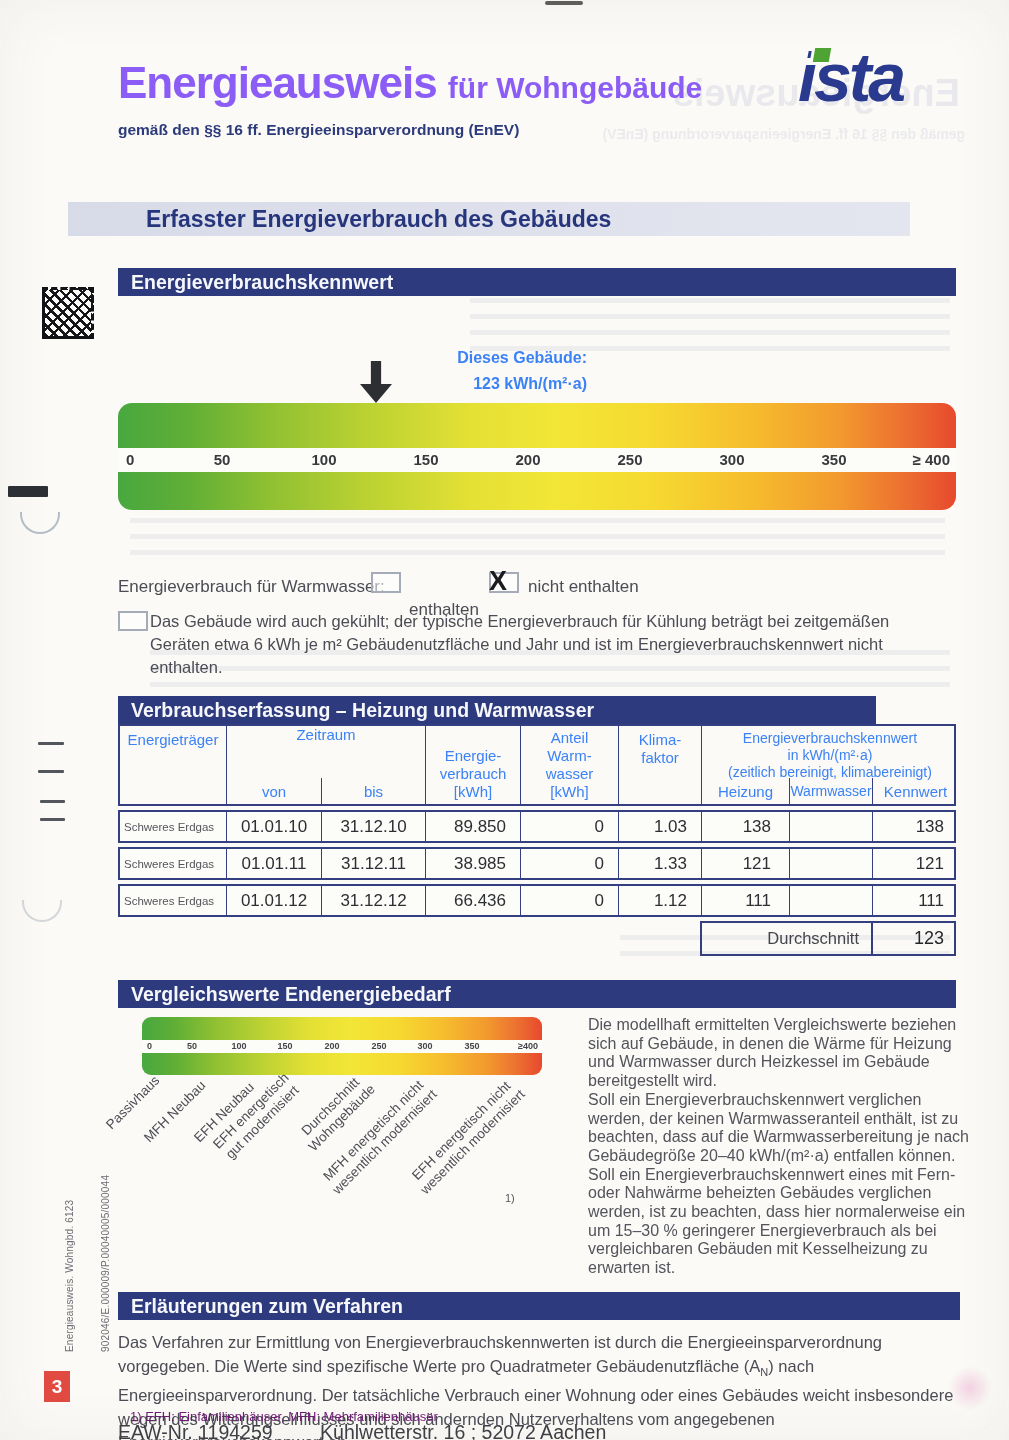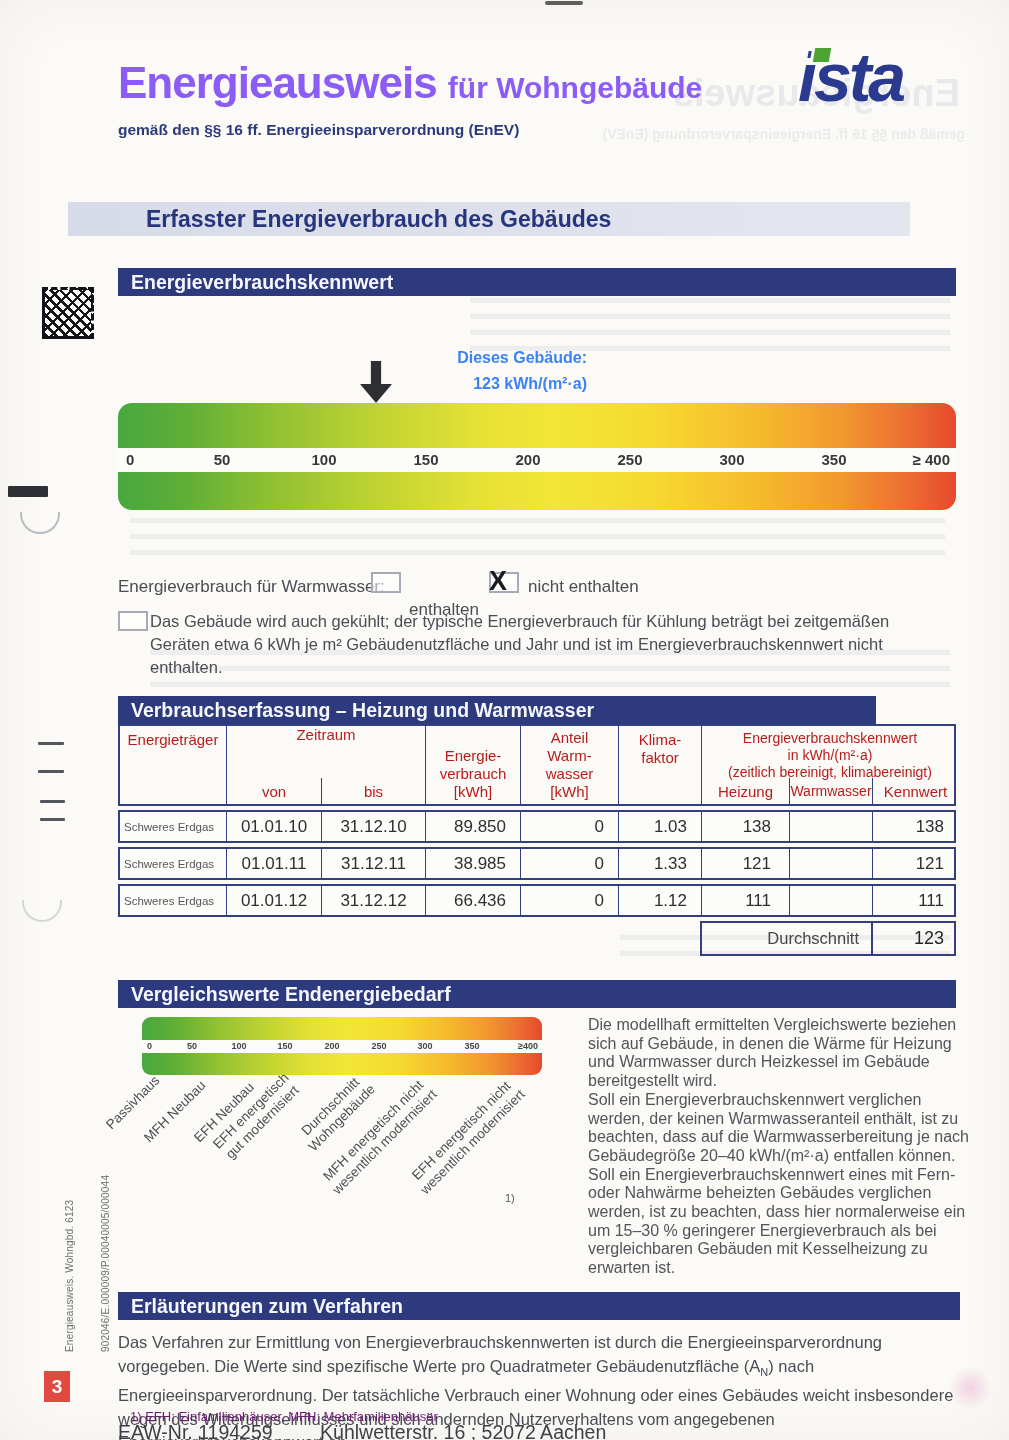--- a/index.html
+++ b/index.html
@@ -60,21 +60,21 @@
   
   .lbl{color:#4b4c55;font-size:17px;}
   .cb{position:absolute;width:30px;height:21px;border:2px solid #a6abb8;background:rgba(255,255,255,.55);box-sizing:border-box;}
   .xmark{position:absolute;left:-2px;top:-8px;font-weight:800;font-size:27px;color:#1a1b1e;}
   .cool-text{left:150px;top:610px;width:802px;color:#4b4c55;font-size:16.5px;line-height:23px;}
 
   
   .tbl{--cols:107px 95px 104px 95px 98px 83px 88px 83px 85px;}
   .thead,.trow,.drow{display:grid;grid-template-columns:var(--cols);box-sizing:border-box;}
   .thead{left:118px;top:724px;width:838px;grid-template-rows:52px 26px;border:2px solid #333f80;
-         color:#b91c1c;font-size:15px;}
+         color:#3b82f6;font-size:15px;}
   .th{display:flex;align-items:center;justify-content:center;white-space:pre-line;text-align:center;box-sizing:border-box;}
   .th.et{grid-area:1/1/3/2;border-right:1.5px solid #333f80;align-items:flex-start;padding-top:5px;}
   .th.zr{grid-area:1/2/2/4;align-items:flex-start;border-right:1.5px solid #333f80;}
   .th.von{grid-area:2/2/3/3;border-right:1.5px solid #333f80;}
   .th.bis{grid-area:2/3/3/4;border-right:1.5px solid #333f80;}
   .th.ev{grid-area:1/4/3/5;border-right:1.5px solid #333f80;align-items:flex-end;padding-bottom:3px;line-height:18px;}
   .th.an{grid-area:1/5/3/6;border-right:1.5px solid #333f80;line-height:18px;}
   .th.kf{grid-area:1/6/3/7;border-right:1.5px solid #333f80;align-items:flex-start;padding-top:5px;line-height:18px;}
   .th.evk{grid-area:1/7/2/10;font-size:14px;line-height:17px;align-items:flex-start;padding-top:4px;}
   .th.hz{grid-area:2/7/3/8;border-right:1px solid #333f80;}

